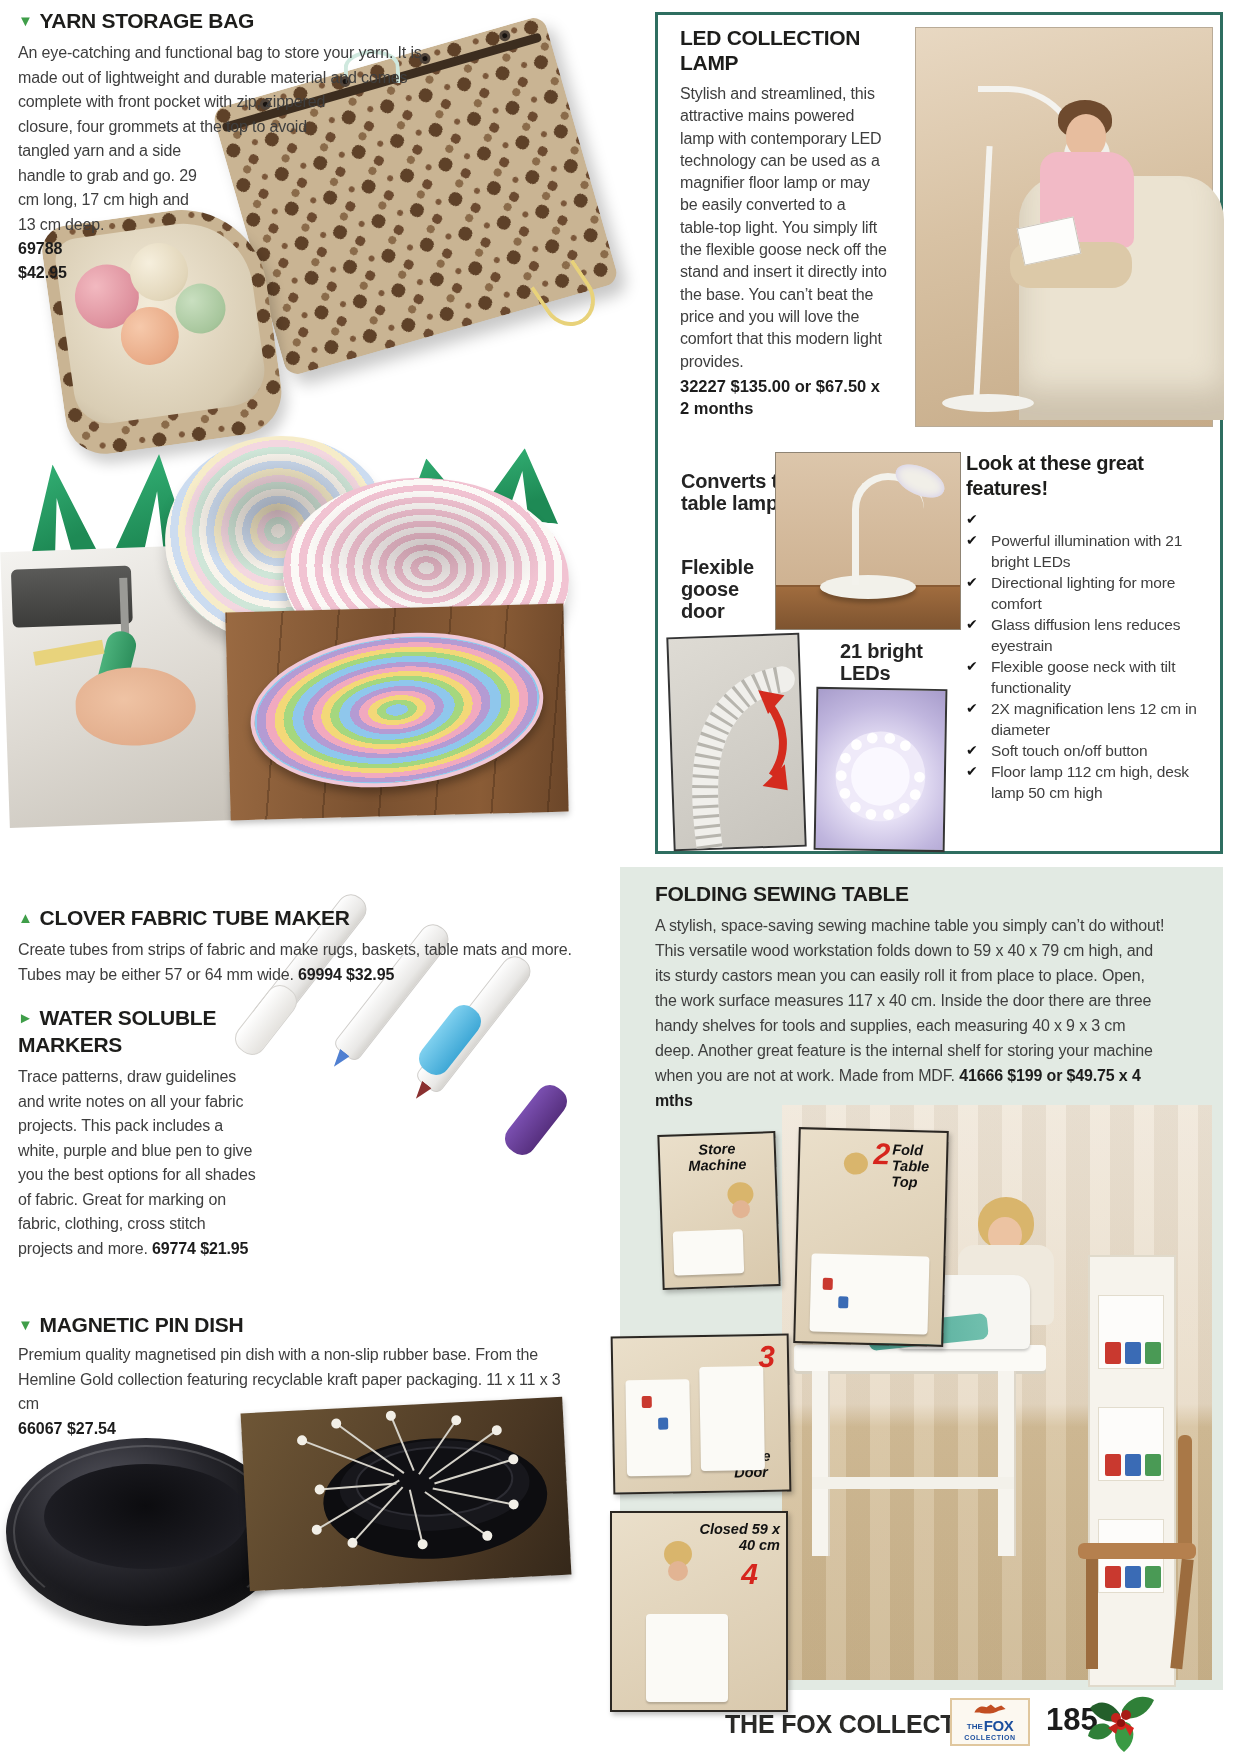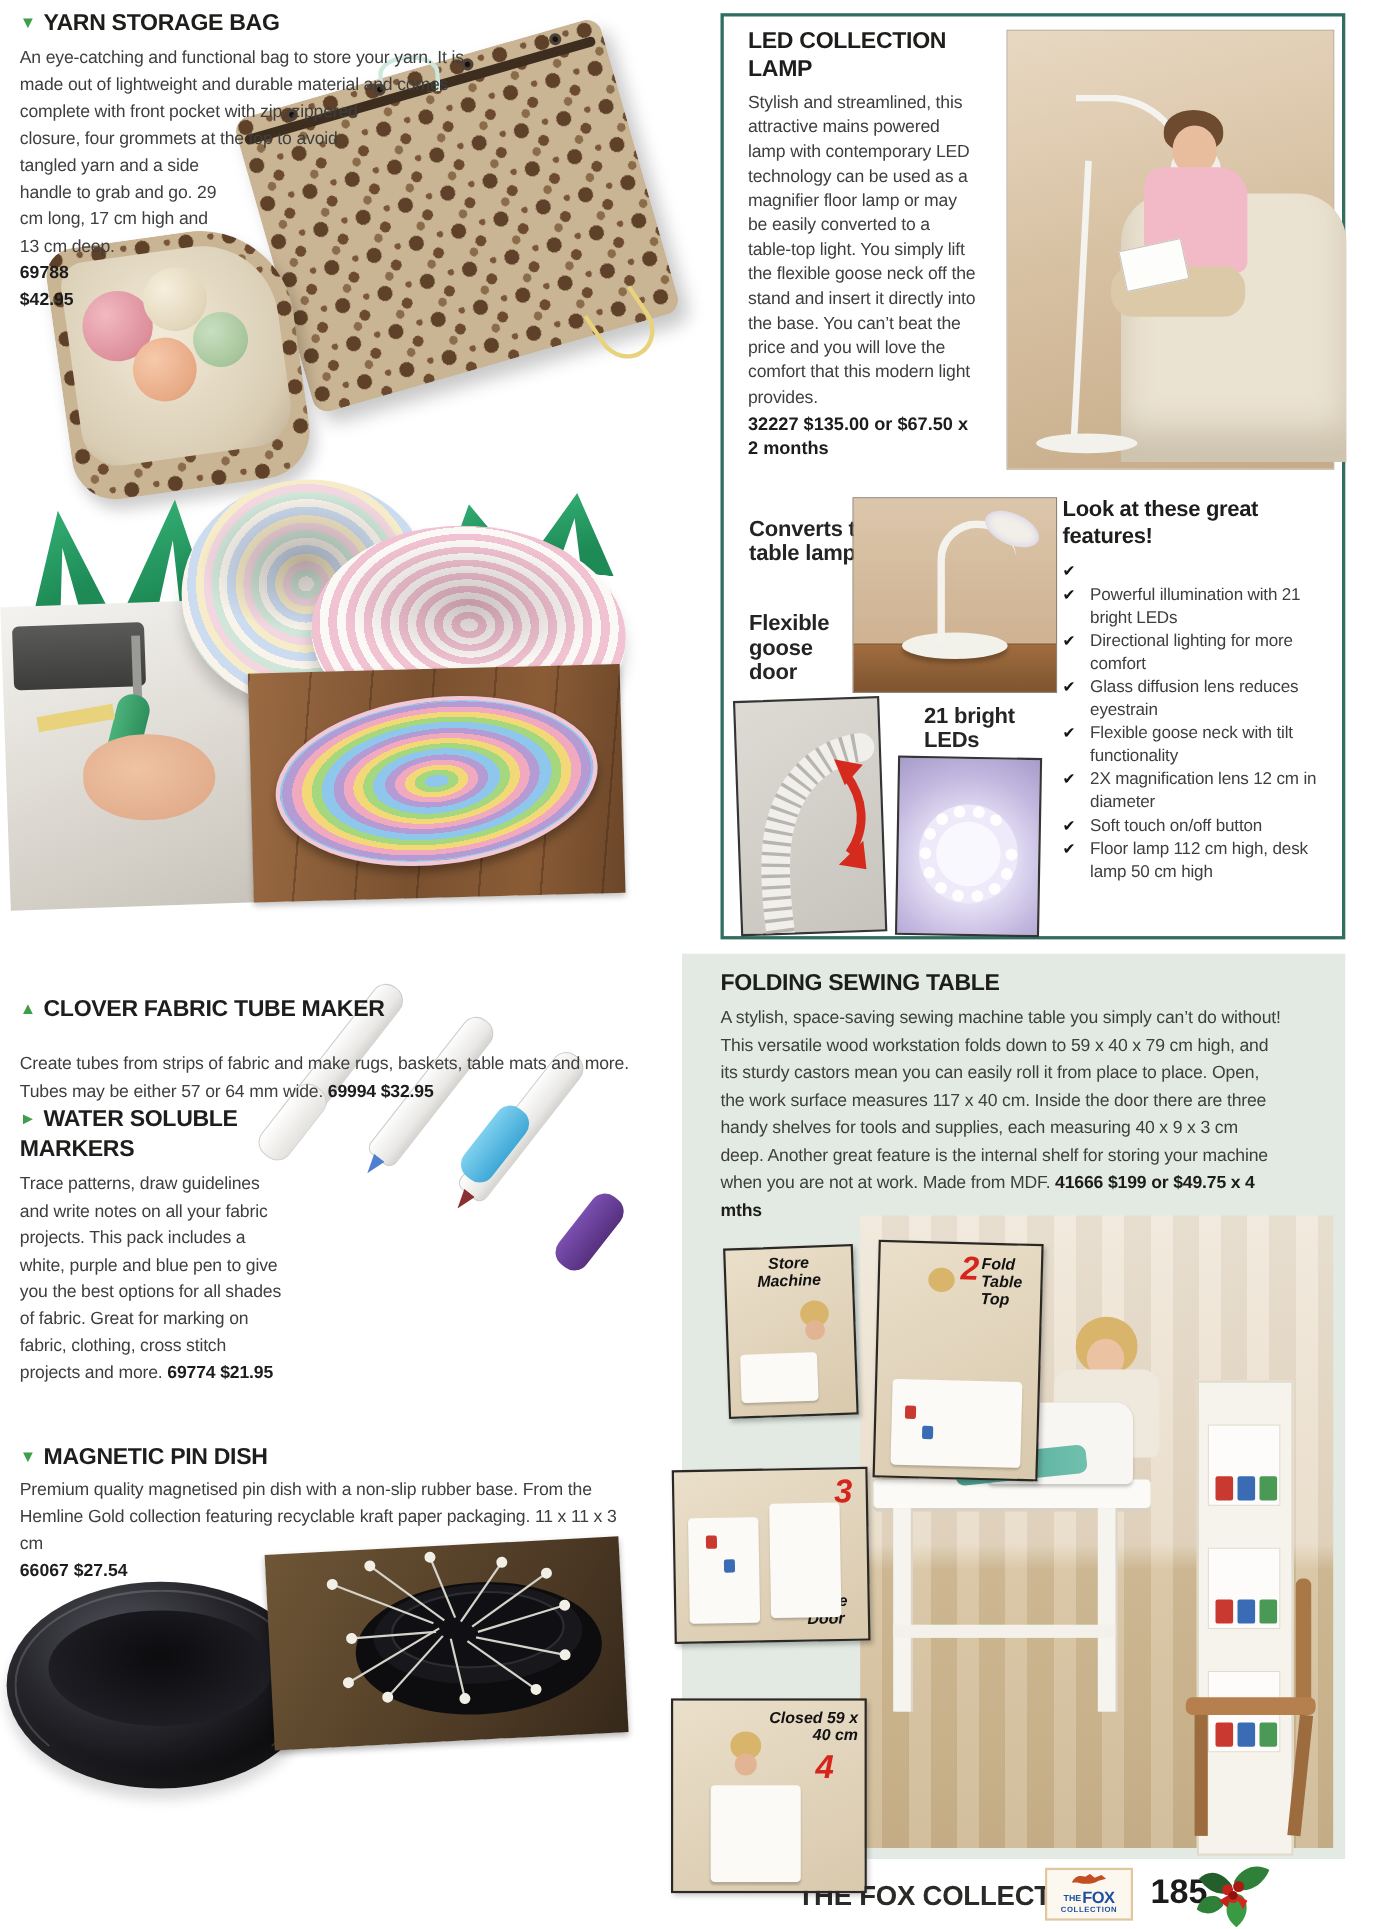--- a/index.html
+++ b/index.html
@@ -77,21 +77,21 @@
   #rug-photo{left:228px;top:608px;width:338px;height:208px;z-index:4;transform:rotate(-1.5deg);
     background:repeating-linear-gradient(96deg,rgba(50,28,12,.30) 0 2px,rgba(0,0,0,0) 2px 56px),
     linear-gradient(96deg,#9a6a42,#7a5130 45%,#8a5c36 75%,#6b4629);box-shadow:0 3px 6px rgba(0,0,0,.25)}
   .rug{position:absolute;left:22px;top:26px;width:294px;height:152px;border-radius:50%;transform:rotate(-5deg);
     border:4px solid #f0c8d8;
     background:repeating-radial-gradient(ellipse at 50% 50%,#8fc7ec 0 11px,#a5d77f 11px 20px,#f3d878 20px 29px,#f1a9bf 29px 38px,#b49bd3 38px 47px);
     box-shadow:0 6px 8px rgba(0,0,0,.3)}
 
   
   #clover-text{left:18px;top:905px;width:560px;z-index:5}
-  #clover-text .desc{margin-top:24px}
+  #clover-text .desc{margin-top:6px}
   #markers-text{left:18px;top:1005px;width:248px;z-index:5}
   #markers-text .desc{margin-top:8px;width:244px}
   #pindish-text{left:18px;top:1312px;width:545px;z-index:6}
   #pindish-text .desc{margin-top:4px}
 
   #markers-photo{left:238px;top:885px;width:362px;height:308px;z-index:2;background:#fff}
   .pen{position:absolute;width:30px;height:160px;background:linear-gradient(90deg,#fdfdfd,#e9e8e6 70%,#d6d4d0);border:1px solid #d0cecb;border-radius:14px 14px 8px 8px;transform:rotate(38deg)}
   .pen::after{content:"";position:absolute;left:8px;bottom:-17px;width:12px;height:18px;background:#efeeea;clip-path:polygon(50% 100%,0 0,100% 0)}
   .pen.tip-blue::after{background:#4f7fd1}
   .pen.tip-red::after{background:#8a3030}
@@ -176,21 +176,21 @@
   .i-red{left:6px;background:#c9392f}.i-blue{left:26px;background:#3a6bb5}.i-green{left:46px;background:#4a9a55}
   .st-chair-seat{position:absolute;left:296px;top:438px;width:118px;height:16px;background:#b5804e;border-radius:6px}
   .st-chair-back{position:absolute;left:396px;top:330px;width:14px;height:122px;background:#a97847;border-radius:6px}
   .st-chair-leg{position:absolute;width:12px;height:110px;background:#9c6c3e}
   .cl1{left:304px;top:454px}.cl2{left:394px;top:454px;transform:rotate(6deg)}
 
   .inset{position:absolute;border:2px solid #2b2722;background:linear-gradient(155deg,#eadfca,#d9c9ad);box-shadow:2px 3px 5px rgba(0,0,0,.25)}
   #inset1{left:40px;top:266px;width:118px;height:155px;transform:rotate(-2deg)}
   #inset2{left:176px;top:262px;width:150px;height:216px;transform:rotate(1.5deg)}
   #inset3{left:-8px;top:468px;width:178px;height:158px;transform:rotate(-1deg)}
-  #inset4{left:-10px;top:677px;width:178px;height:177px}
+  #inset4{left:-10px;top:644px;width:178px;height:201px}
   .ilabel{position:absolute;font-style:italic;font-weight:700;font-size:14.5px;line-height:16px;color:#121212}
   .inum{position:absolute;font-style:italic;font-weight:700;font-size:30px;line-height:30px;color:#d6251d}
   .l1{top:6px;left:0;right:0;margin:auto;width:72px;text-align:center}
   .n2{top:8px;right:56px}.l2{top:10px;right:8px;width:46px;text-align:left}
   .n3{top:6px;right:12px}.l3{bottom:10px;right:12px;width:52px;text-align:center}
   .l4{top:8px;right:6px;width:86px;text-align:right}.n4{top:46px;right:28px}
   .iblob{position:absolute;background:#fbfaf6;border-radius:4px;box-shadow:0 2px 2px rgba(0,0,0,.18)}
   .iskin{position:absolute;background:#e2b493;border-radius:50%}
   .ihair{position:absolute;background:#d9b56c;border-radius:50%}
   .idot{position:absolute;width:10px;height:12px;border-radius:2px}

